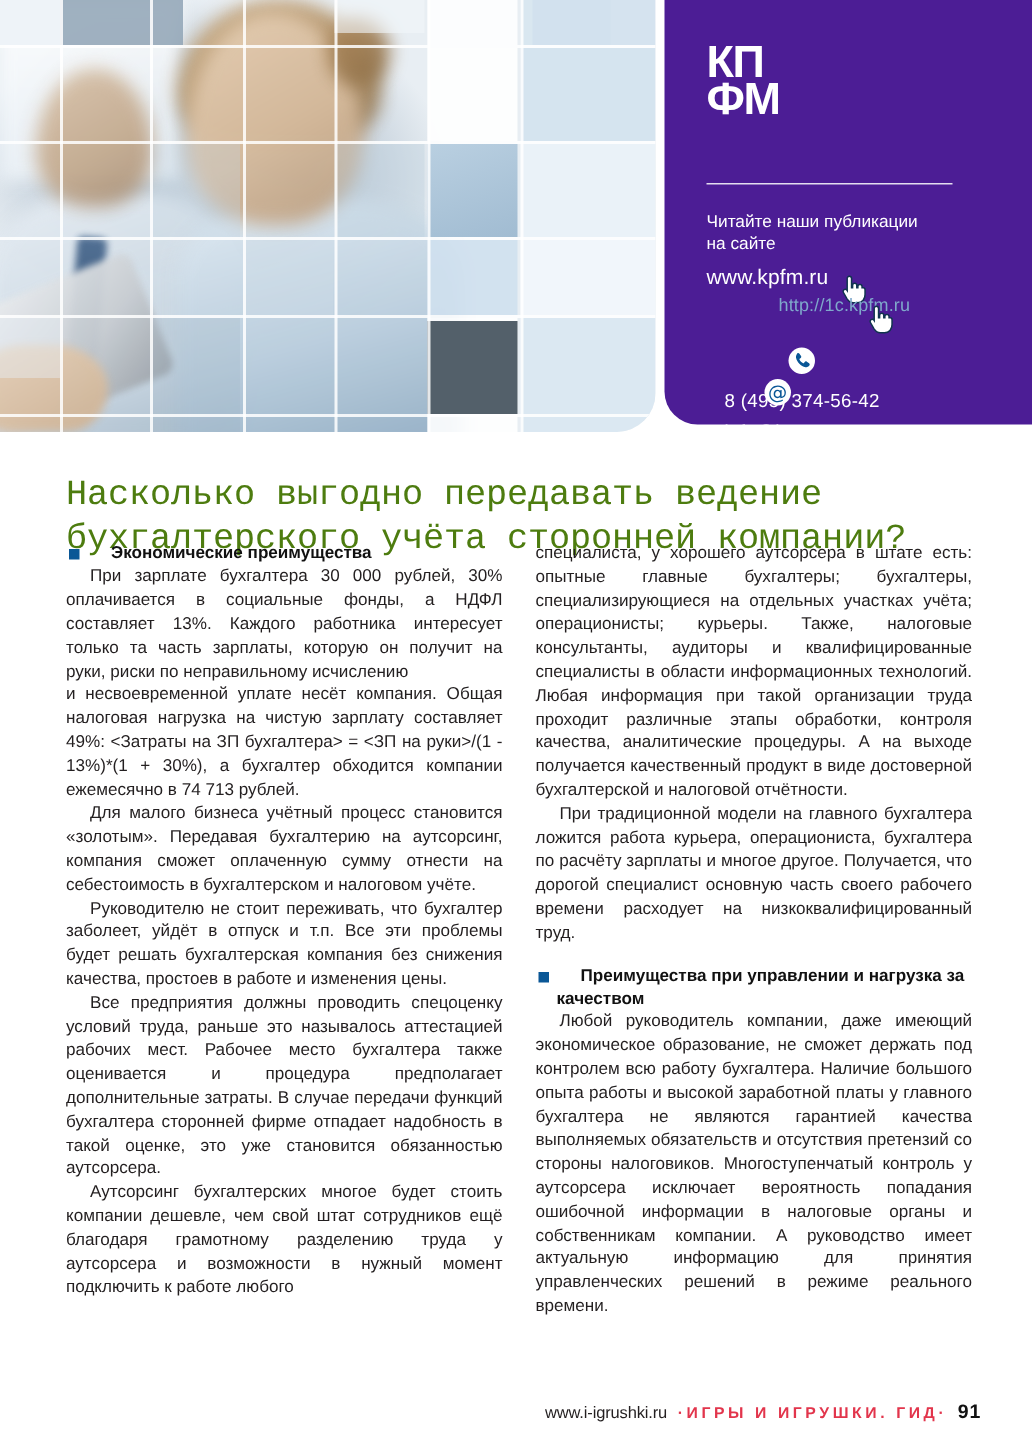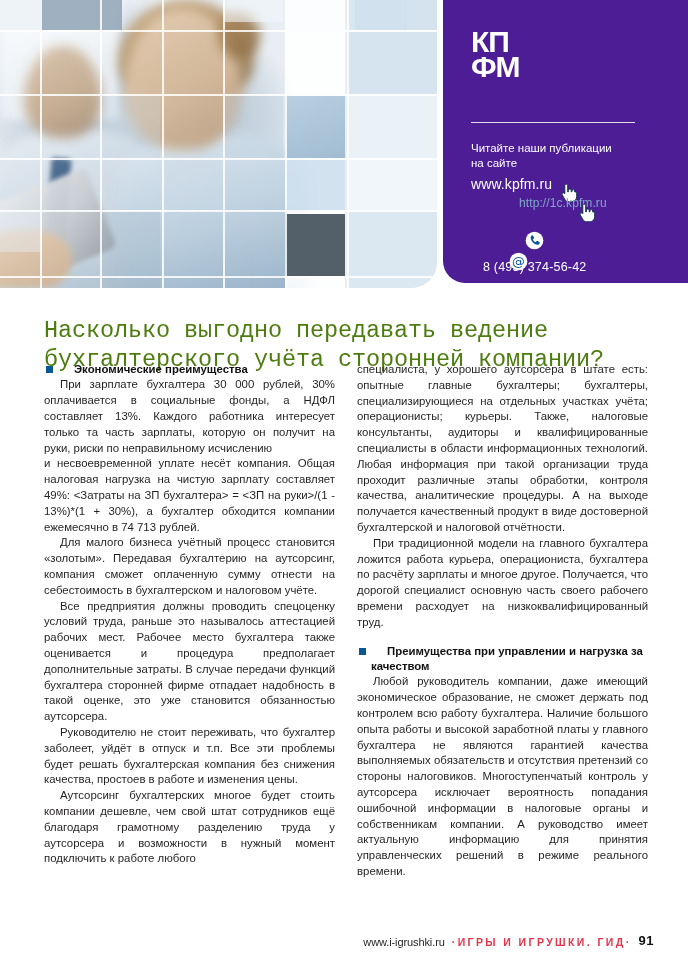--- a/index.html
+++ b/index.html
@@ -389,22 +389,22 @@
 <div class="cols">
 
   <div class="col">
     <p class="subhead">
       <span class="bullet"></span>
       <span>Экономические преимущества</span>
     </p>
     <p>При зарплате бухгалтера 30 000 рублей, 30% оплачивается в социальные фонды, а НДФЛ составляет 13%. Каждого работника интересует только та часть зарплаты, которую он получит на руки, риски по неправильному исчислению</p>
     <p class="noindent">и несвоевременной уплате несёт компания. Общая налоговая нагрузка на чистую зарплату составляет 49%: &lt;Затраты на ЗП бухгалтера&gt; = &lt;ЗП на руки&gt;/(1 - 13%)*(1 + 30%), а бухгалтер обходится компании ежемесячно в 74 713 рублей.</p>
     <p>Для малого бизнеса учётный процесс становится «золотым». Передавая бухгалтерию на аутсорсинг, компания сможет оплаченную сумму отнести на себестоимость в бухгалтерском и налоговом учёте.</p>
+    <p>Руководителю не стоит переживать, что бухгалтер заболеет, уйдёт в отпуск и т.п. Все эти проблемы будет решать бухгалтерская компания без снижения качества, простоев в работе и изменения цены.</p>
     <p>Все предприятия должны проводить спецоценку условий труда, раньше это называлось аттестацией рабочих мест. Рабочее место бухгалтера также оценивается и процедура предполагает дополнительные затраты. В случае передачи функций бухгалтера сторонней фирме отпадает надобность в такой оценке, это уже становится обязанностью аутсорсера.</p>
-    <p>Руководителю не стоит переживать, что бухгалтер заболеет, уйдёт в отпуск и т.п. Все эти проблемы будет решать бухгалтерская компания без снижения качества, простоев в работе и изменения цены.</p>
     <p>Аутсорсинг бухгалтерских многое будет стоить компании дешевле, чем свой штат сотрудников ещё благодаря грамотному разделению труда у аутсорсера и возможности в нужный момент подключить к работе любого</p>
   </div>
 
   <div class="col">
     <p class="noindent">специалиста, у хорошего аутсорсера в штате есть: опытные главные бухгалтеры; бухгалтеры, специализирующиеся на отдельных участках учёта; операционисты; курьеры. Также, налоговые консультанты, аудиторы и квалифицированные специалисты в области информационных технологий. Любая информация при такой организации труда проходит различные этапы обработки, контроля качества, аналитические процедуры. А на выходе получается качественный продукт в виде достоверной бухгалтерской и налоговой отчётности.</p>
     <p>При традиционной модели на главного бухгалтера ложится работа курьера, операциониста, бухгалтера по расчёту зарплаты и многое другое. Получается, что дорогой специалист основную часть своего рабочего времени расходует на низкоквалифицированный труд.</p>
     <p class="subhead spaced">
       <span class="bullet"></span>
       <span>Преимущества при управлении и нагрузка за качеством</span>
     </p>

